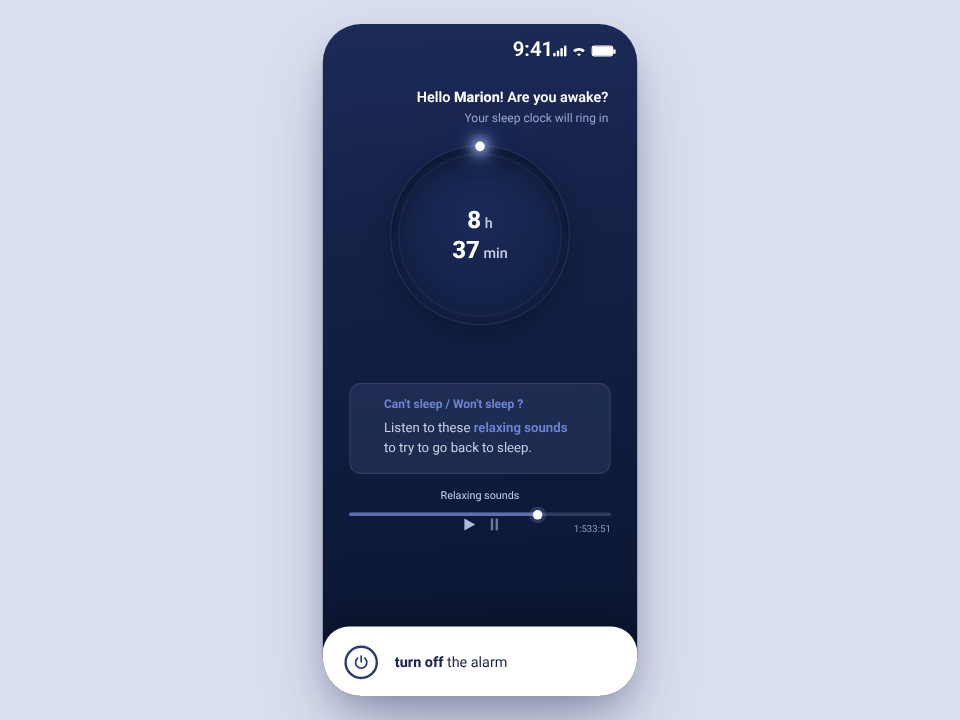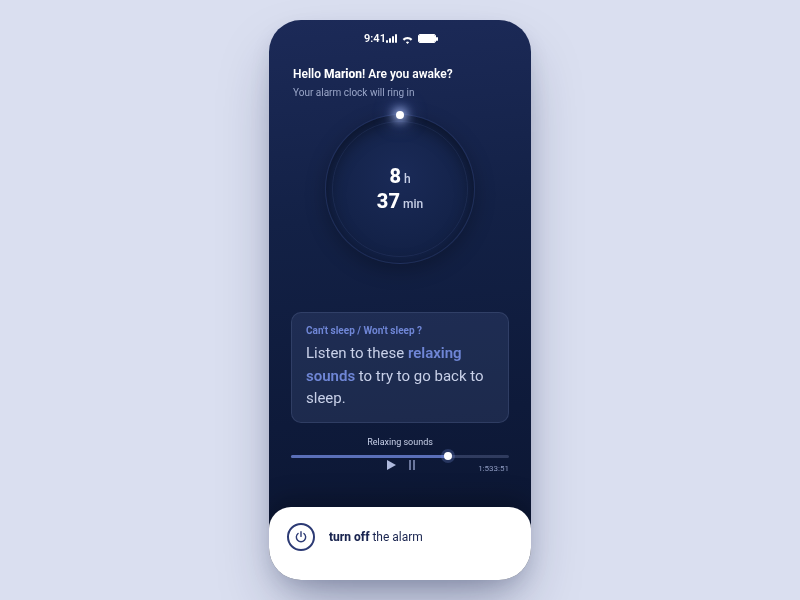--- a/index.html
+++ b/index.html
@@ -17,41 +17,41 @@
     border-radius: 32px;
     background: linear-gradient(175deg, #1c2a58 0%, #132146 35%, #0e1a3a 70%, #0b1530 100%);
     position: relative;
     overflow: hidden;
     box-shadow: 0 30px 60px -12px rgba(20,30,70,0.35), 0 10px 25px -8px rgba(20,30,70,0.25);
     color: #fff;
   }
   
   .statusbar {
     display: flex;
-    justify-content: center;
+    justify-content: flex-end;
     align-items: center;
     padding: 12px 20px 0 20px;
-    font-size: 11px;
+    font-size: 17px;
     font-weight: 600;
   }
   .status-right { display:flex; align-items:center; gap:4px; }
   .signal { display:flex; align-items:flex-end; gap:1px; }
   .signal span { width:2px; background:#fff; border-radius:1px; }
   .signal span:nth-child(1){height:3px}
   .signal span:nth-child(2){height:5px}
   .signal span:nth-child(3){height:7px}
   .signal span:nth-child(4){height:9px}
   .battery {
     width:18px; height:9px; border:1px solid #fff; border-radius:2px; position:relative;
   }
   .battery::after{content:"";position:absolute;right:-3px;top:2px;width:2px;height:4px;background:#fff;border-radius:1px;}
   .battery-fill{background:#fff;height:100%;width:100%;border-radius:1px;}
 
   .header {
-    text-align:left;
+    text-align:right;
     margin-top: 22px;
     padding: 0 24px;
   }
   .greeting { font-size: 12px; font-weight:600; }
   .greeting .name { font-weight:800; }
   .sub { font-size:10px; color:#9aa6c8; margin-top:6px; }
 
   .clock-wrap {
     display:flex; justify-content:center; margin-top:16px;
   }
@@ -78,24 +78,24 @@
   }
   .time-row { display:flex; align-items:baseline; justify-content:center; gap:3px; }
   .time-num { font-size:20px; font-weight:800; }
   .time-unit { font-size:12px; font-weight:500; color:#c7cfe6; }
 
   .card {
     margin: 48px 22px 0 22px;
     background: rgba(120,140,200,0.14);
     border:1px solid rgba(160,180,230,0.14);
     border-radius:10px;
-    padding:12px 14px;
+    padding:12px 28px;
   }
   .card-title { font-size:10px; font-weight:700; color:#6f86d6; margin-bottom:6px; }
-  .card-body { font-size:15px; line-height:1.5; color:#c8d0e8; }
+  .card-body { font-size:11px; line-height:1.5; color:#c8d0e8; }
   .card-body .hl { color:#6f86d6; font-weight:600; }
 
   .player { margin: 14px 22px 0 22px; }
   .player-title { text-align:center; font-size:9px; color:#c8d0e8; margin-bottom:8px; }
   .track {
     position:relative; height:3px; border-radius:2px;
     background: rgba(150,165,210,0.25);
   }
   .track-fill {
     position:absolute; left:0; top:0; bottom:0; width:72%;
@@ -109,21 +109,21 @@
   .times { display:flex; justify-content:flex-end; font-size:8px; color:#8e9ac0; margin-top:6px; }
   .controls { display:flex; justify-content:center; align-items:center; gap:12px; margin-top:-14px; }
   .play { color:#aeb9dc; }
   .pause { color:#6a769c; display:flex; gap:2px; }
   .pause span{ width:2px; height:10px; background:currentColor; }
 
   .bottom {
     position:absolute; left:0; right:0; bottom:0;
     background:#fff;
     border-top-left-radius:22px; border-top-right-radius:22px;
-    padding:16px 18px 29px 18px;
+    padding:16px 18px 14px 18px;
     display:flex; align-items:center; gap:14px;
     box-shadow: 0 -8px 24px rgba(0,0,0,0.25);
   }
   .power {
     width:28px; height:28px; border-radius:50%;
     border:2px solid #2c3a74; position:relative; flex-shrink:0;
     display:flex; align-items:center; justify-content:center;
   }
   .bottom-text { font-size:12px; color:#1a2550; }
   .bottom-text .bold{ font-weight:800; }
@@ -148,21 +148,21 @@
       <div class="battery">
           <div class="battery-fill"></div>
         </div>
     </div>
   </div>
 
   <div class="header">
     <div class="greeting">
       <span>Hello </span><span class="name">Marion</span><span>! Are you awake?</span>
     </div>
-    <div class="sub">Your alarm clock will ring in</div>
+    <div class="sub">Your sleep clock will ring in</div>
   </div>
 
   <div class="clock-wrap">
     <div class="clock">
       <div class="knob"></div>
       <div class="time">
         <div class="time-row">
             <span class="time-num">8</span>
             <span class="time-unit">h</span>
           </div>

